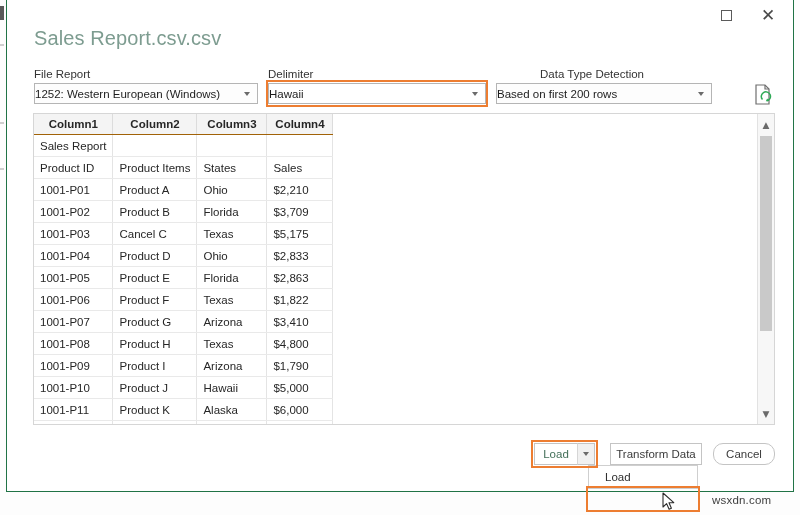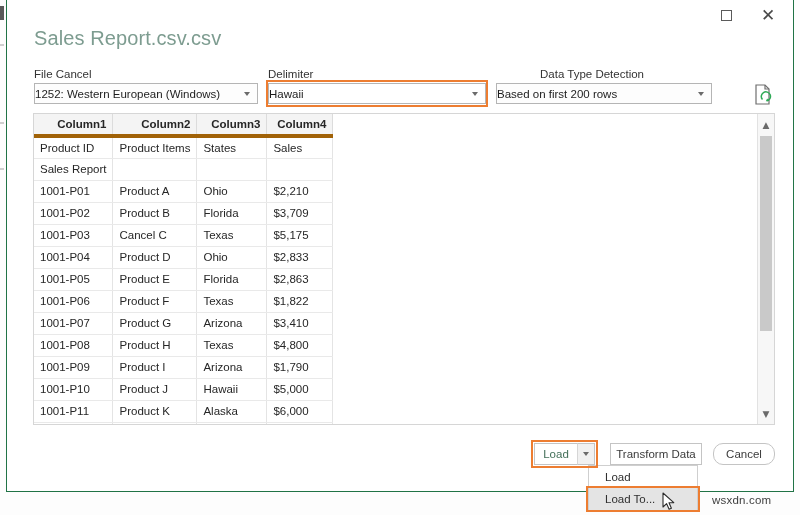--- a/index.html
+++ b/index.html
@@ -148,24 +148,24 @@
   }
   table.ptable {
     border-collapse: collapse;
     table-layout: fixed;
     font-size: 11.5px;
     color: #262626;
   }
   table.ptable th {
     background: #f4f4f4;
     font-weight: bold;
-    text-align: right;
+    text-align: center;
     padding: 4px 6px;
     border-right: 1px solid #dcdcdc;
-    border-bottom: 4px solid #a16207;
+    border-bottom: 1px solid #a16207;
     height: 18px;
     box-sizing: border-box;
     white-space: nowrap;
     overflow: hidden;
     margin-top: 21px;
   }
   table.ptable td {
     padding: 3px 6px;
     border-right: 1px solid #e4e4e4;
     border-bottom: 1px solid #e9e9e9;
@@ -321,21 +321,21 @@
       <div class="wbtn wbtn-max">
         <span class="sq"></span>
       </div>
       <div class="wbtn wbtn-close">
         <span class="xglyph">✕</span>
       </div>
     </div>
 
     <div id="doc-title">Sales Report.csv.csv</div>
 
-    <div class="field-label" style="left:27px; top:68px;">File Cancel</div>
+    <div class="field-label" style="left:27px; top:68px;">File Report</div>
     <div class="combo grayish" style="left:27px; top:83px; width:224px;">
       <span>1252: Western European (Windows)</span>
       <span class="arrow"></span>
     </div>
 
     <div class="field-label" style="left:261px; top:68px;">Delimiter</div>
     <div class="combo" style="left:261px; top:83px; width:218px;">
       <span>Hawaii</span>
       <span class="arrow"></span>
     </div>
@@ -363,30 +363,30 @@
         <thead>
           <tr>
             <th class="col1">Column1</th>
             <th class="col2">Column2</th>
             <th class="col3">Column3</th>
             <th class="col4">Column4</th>
           </tr>
         </thead>
         <tbody id="preview-body">
             <tr>
+              <td class="col1">Sales Report</td>
+              <td class="col2"></td>
+              <td class="col3"></td>
+              <td class="col4"></td>
+            </tr>
+            <tr>
               <td class="col1">Product ID</td>
               <td class="col2">Product Items</td>
               <td class="col3">States</td>
               <td class="col4">Sales</td>
-            </tr>
-            <tr>
-              <td class="col1">Sales Report</td>
-              <td class="col2"></td>
-              <td class="col3"></td>
-              <td class="col4"></td>
             </tr>
             <tr>
               <td class="col1">1001-P01</td>
               <td class="col2">Product A</td>
               <td class="col3">Ohio</td>
               <td class="col4">$2,210</td>
             </tr>
             <tr>
               <td class="col1">1001-P02</td>
               <td class="col2">Product B</td>
@@ -469,21 +469,20 @@
     </div>
     <div class="hl" style="left:524px; top:440px; width:67px; height:28px;"></div>
 
     <div class="btn" id="btn-transform">Transform Data</div>
     <div class="btn" id="btn-cancel">Cancel</div>
 
   </div>
 
   <div id="load-menu">
     <div class="menu-item">Load</div>
-    <div class="menu-item hovered">Load To...</div>
   </div>
   <div class="hl" style="left:586px; top:486px; width:114px; height:26px;"></div>
 
   <div id="cursor">
     <svg width="14" height="20" viewBox="0 0 14 20">
       <path d="M1 1 L1 15 L4.6 11.6 L7.1 17.2 L9.4 16.2 L7 10.8 L11.8 10.6 Z" fill="#ffffff" stroke="#2b2b2b" stroke-width="1.1" stroke-linejoin="round"></path>
     </svg>
   </div>
 
   <div id="watermark">wsxdn.com</div>

